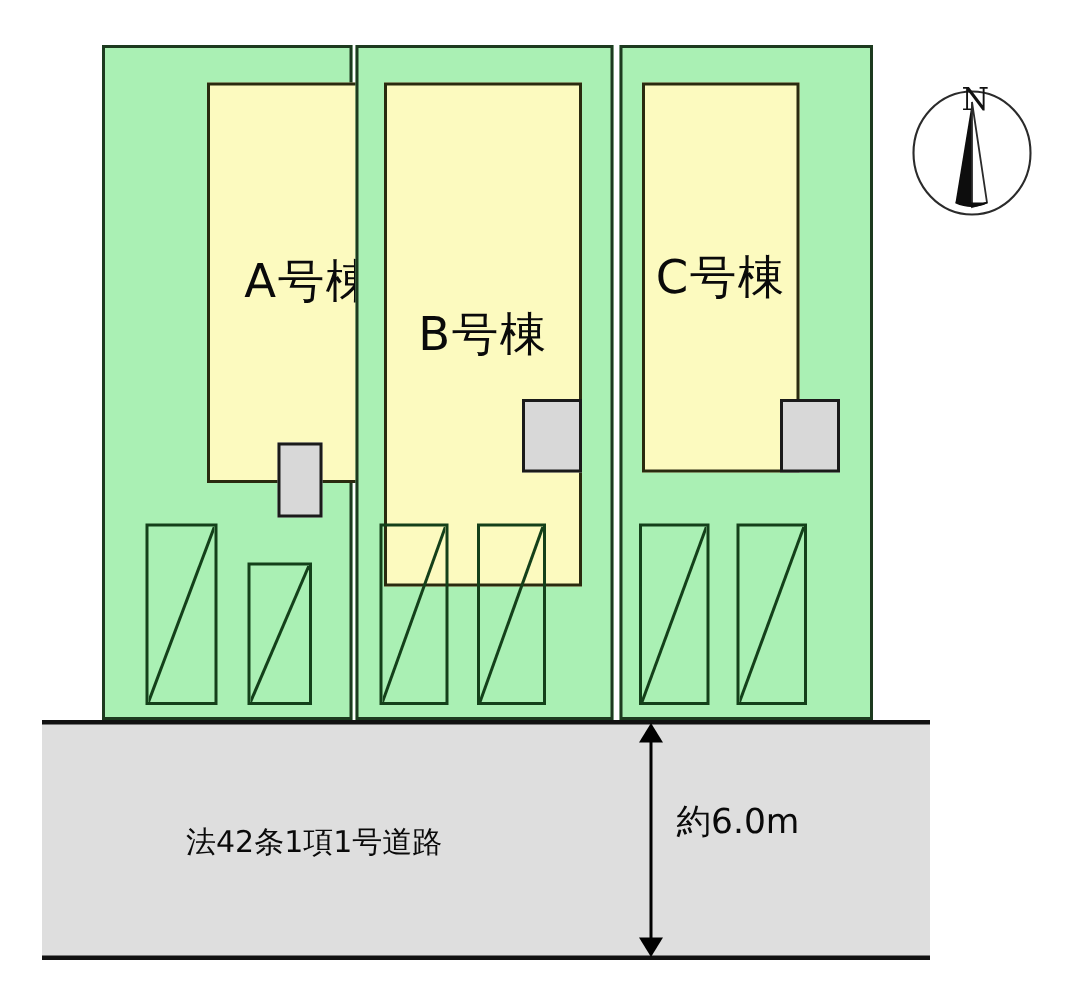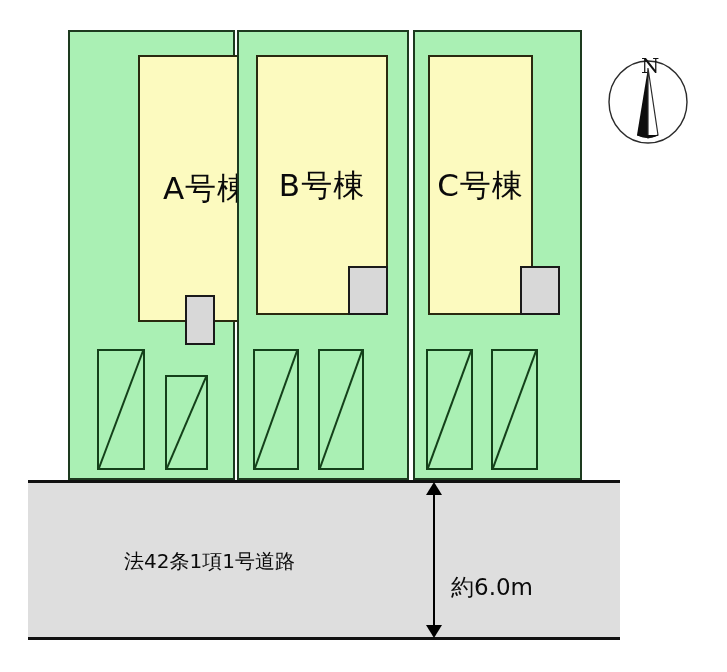--- a/index.html
+++ b/index.html
@@ -46,21 +46,21 @@
     </svg>
   </div>
   <div class="stall" style="left:165px;top:375px;width:43px;height:95px;">
     <svg viewBox="0 0 100 100" preserveAspectRatio="none">
       <line x1="0" y1="100" x2="100" y2="0" stroke="#14401a" stroke-width="2" vector-effect="non-scaling-stroke"></line>
     </svg>
   </div>
 
   <div class="lot" style="left:237px;top:30px;width:172px;height:450px;"></div>
 
-  <div class="bldg" style="left:256px;top:55px;width:132px;height:260px;">
+  <div class="bldg" style="left:256px;top:55px;width:132px;height:336px;">
     <span class="bldg-label">B号棟</span>
   </div>
 
   <div class="util" style="left:348px;top:266px;width:40px;height:49px;"></div>
 
   <div class="stall" style="left:253px;top:349px;width:46px;height:121px;">
     <svg viewBox="0 0 100 100" preserveAspectRatio="none">
       <line x1="0" y1="100" x2="100" y2="0" stroke="#14401a" stroke-width="2" vector-effect="non-scaling-stroke"></line>
     </svg>
   </div>
@@ -90,21 +90,21 @@
   </div>
 
   <div class="road" style="left:28px;top:480px;width:592px;height:160px;"></div>
 
   <div class="road-label" style="left:124px;top:548px;">法42条1項1号道路</div>
 
   <div>
     <div class="dim-arrow up" style="left:426px;top:482px;"></div>
     <div class="dim-line" style="left:433px;top:492px;height:136px;"></div>
     <div class="dim-arrow down" style="left:426px;top:625px;"></div>
-    <div class="dim-label" style="left:451px;top:572px;">約6.0m</div>
+    <div class="dim-label" style="left:451px;top:532px;">約6.0m</div>
   </div>
 
   <div class="compass" style="left:606px;top:58px;width:84px;height:86px;">
     <svg width="84" height="86" viewBox="0 0 84 86">
       <ellipse cx="42" cy="44" rx="39" ry="41" fill="#ffffff" stroke="#2b2b2b" stroke-width="1.4"></ellipse>
       <polygon points="42,10 42,80 31,77" fill="#0d0d0d"></polygon>
       <polygon points="42,10 42,80 52,77" fill="#ffffff" stroke="#2b2b2b" stroke-width="1.2"></polygon>
       <path d="M31,77 Q42,82 52,77" fill="#0d0d0d" stroke="#0d0d0d" stroke-width="1"></path>
     </svg>
     <span class="compass-n" style="left:35px;top:-4px;">N</span>

